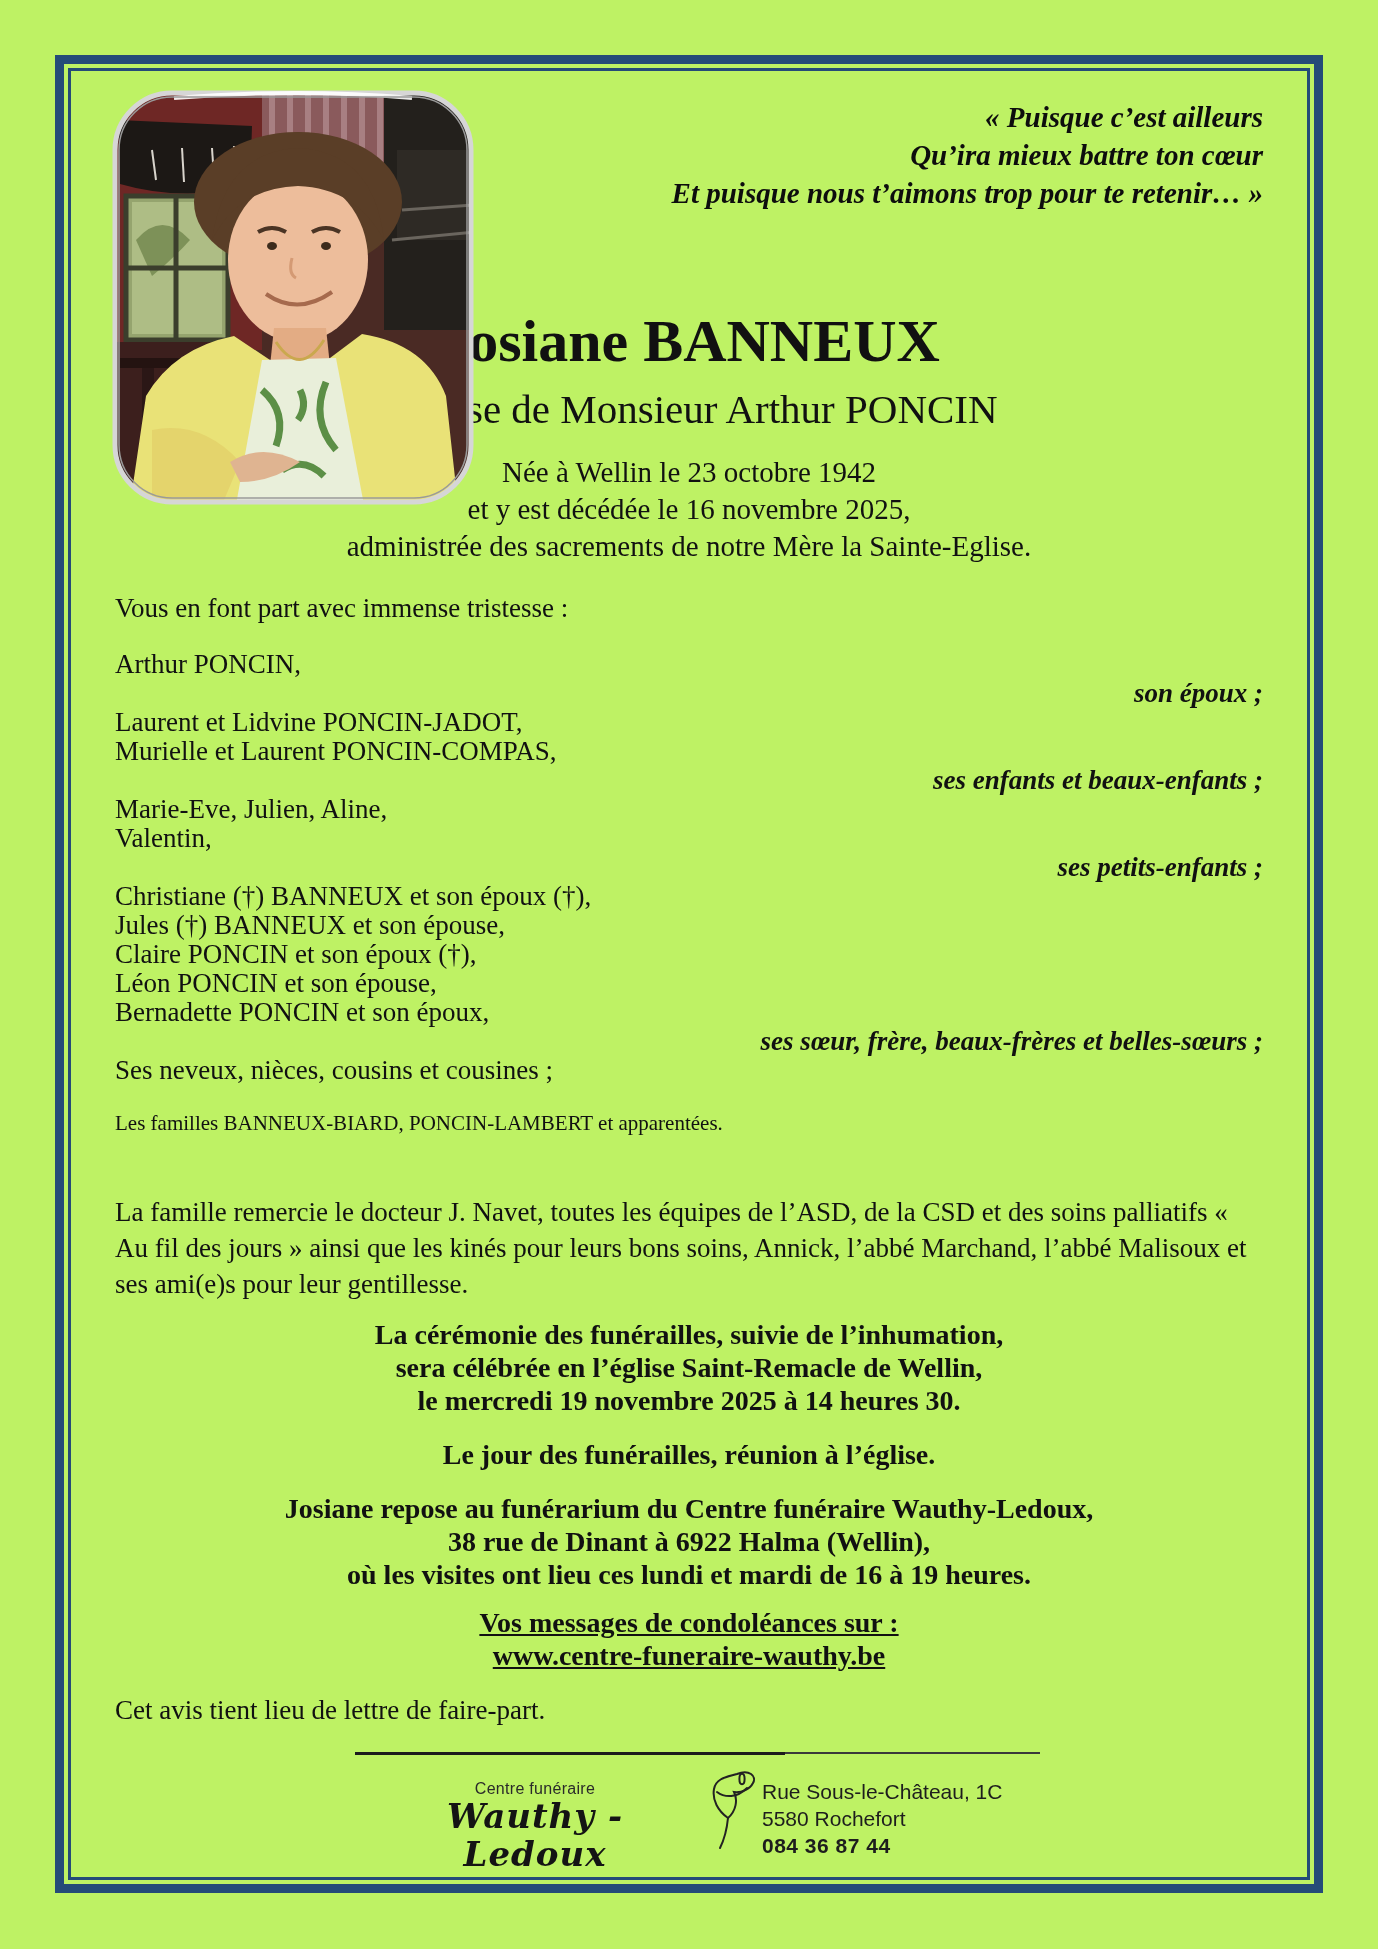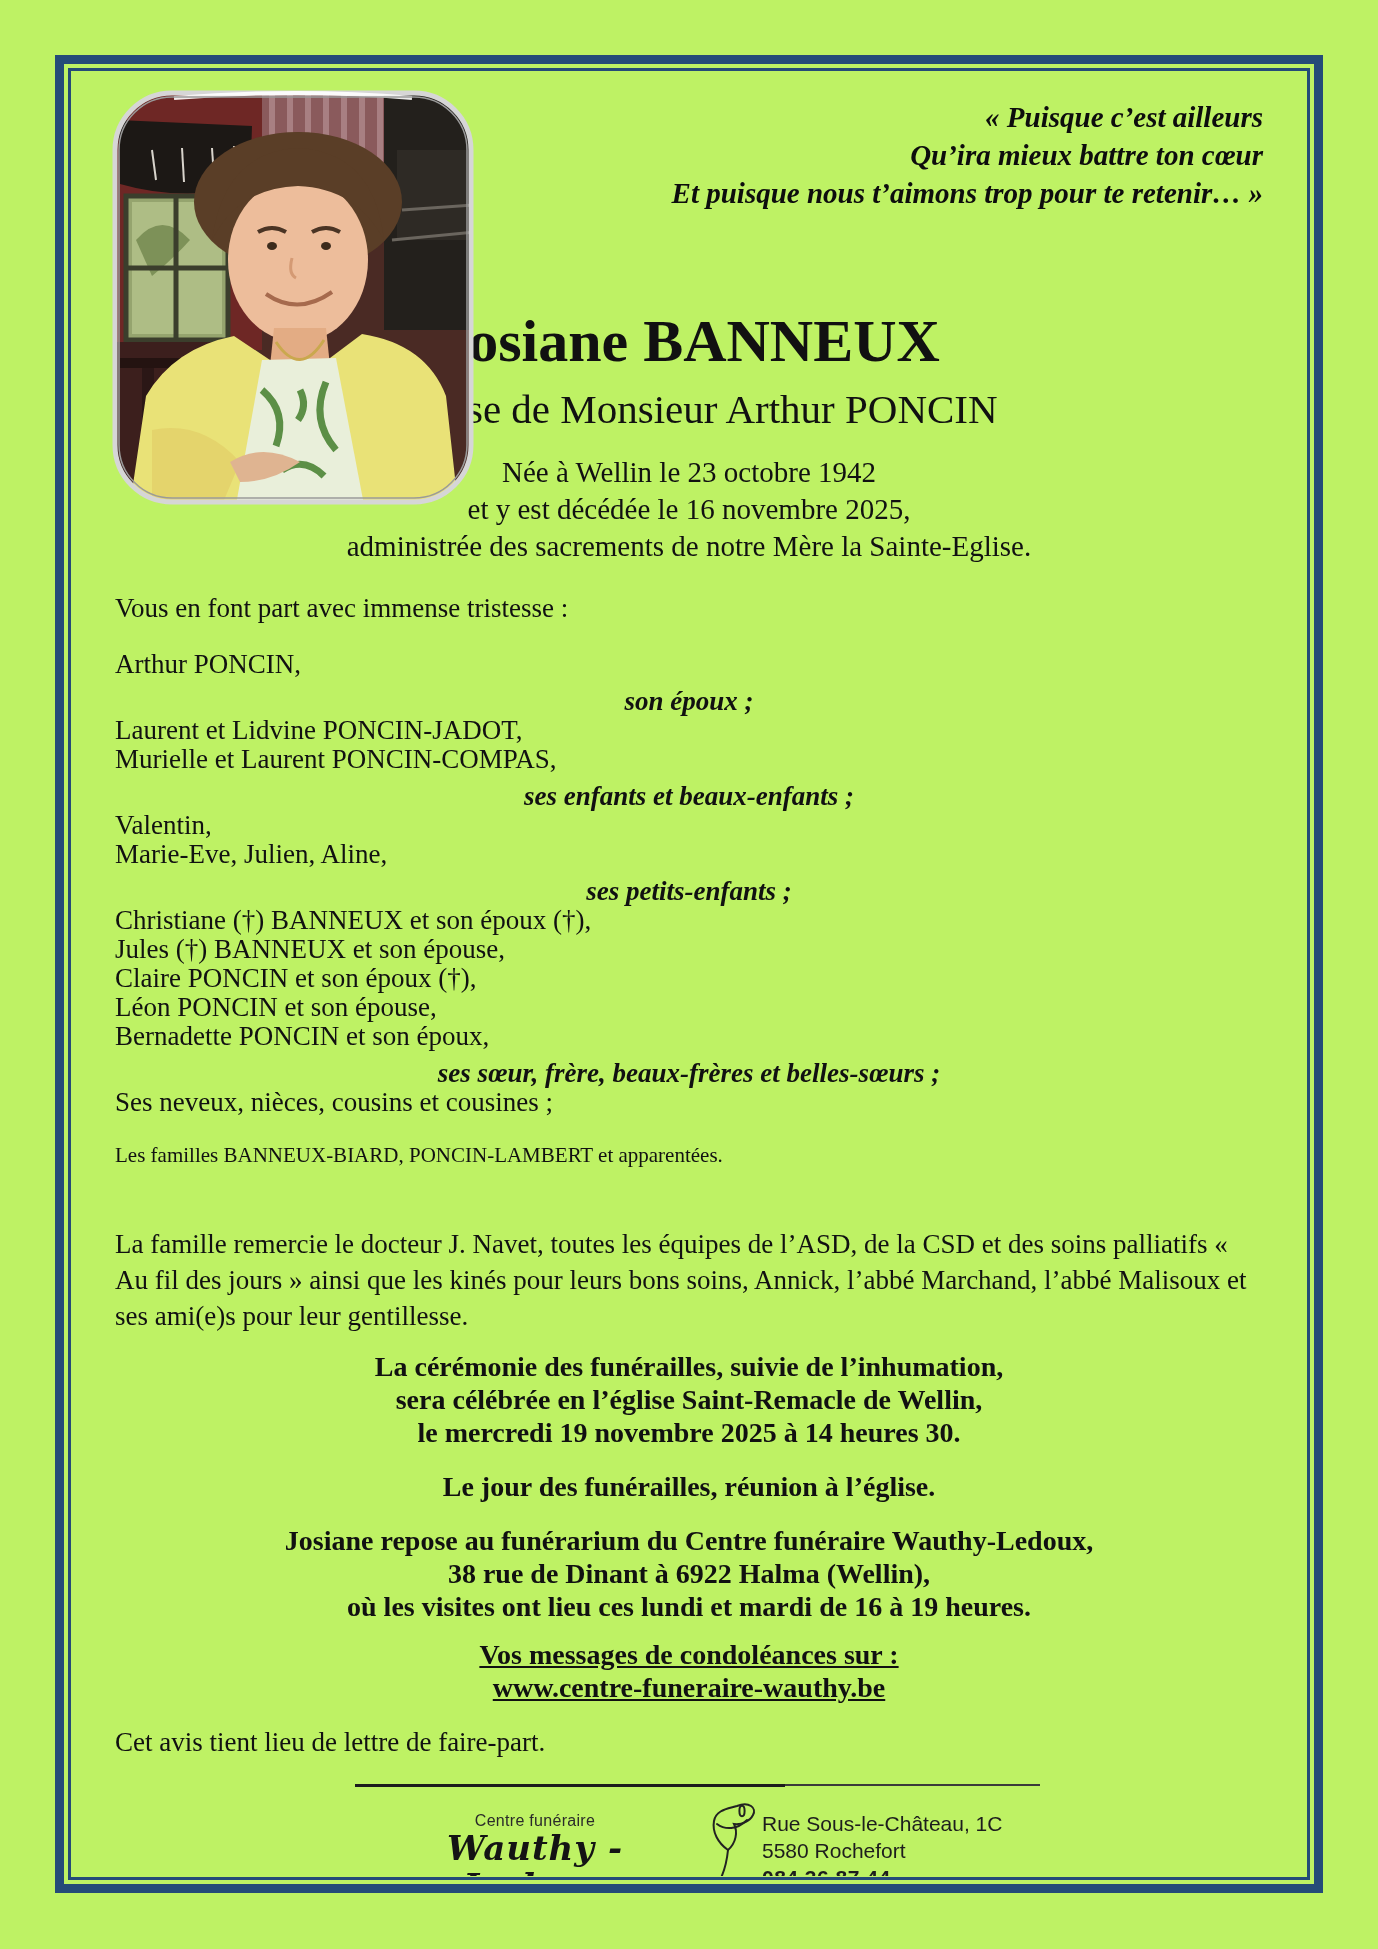--- a/index.html
+++ b/index.html
@@ -64,22 +64,22 @@
     text-align: center;
     font-size: 29px; line-height: 37px;
   }
 
   .intro { margin-top: 28px; font-size: 27px; line-height: 30px; }
 
   .family-names  { font-size: 27px; line-height: 29px; }
   .family-group  { margin-top: 0; }
   .family-group.first { margin-top: 27px; }
   .relation {
-    margin-top: 8px;
-    text-align: center;
+    margin-top: 0;
+    text-align: right;
     font-size: 27px; line-height: 29px;
     font-weight: bold; font-style: italic;
   }
   .nephews  { font-size: 27px; line-height: 29px; }
   .families { margin-top: 24px; font-size: 21px; line-height: 29px; }
 
   .thanks {
     margin-top: 56px;
     font-size: 27px; line-height: 36px;
   }
@@ -232,22 +232,22 @@
       <div class="relation">son époux ;</div>
     </div>
 
     <div class="family-group">
       <div class="family-names">Laurent et Lidvine PONCIN-JADOT,</div>
       <div class="family-names">Murielle et Laurent PONCIN-COMPAS,</div>
       <div class="relation">ses enfants et beaux-enfants ;</div>
     </div>
 
     <div class="family-group">
+      <div class="family-names">Marie-Eve, Julien, Aline,</div>
       <div class="family-names">Valentin,</div>
-      <div class="family-names">Marie-Eve, Julien, Aline,</div>
       <div class="relation">ses petits-enfants ;</div>
     </div>
 
     <div class="family-group">
       <div class="family-names">Christiane (†) BANNEUX et son époux (†),</div>
       <div class="family-names">Jules (†) BANNEUX et son épouse,</div>
       <div class="family-names">Claire PONCIN et son époux (†),</div>
       <div class="family-names">Léon PONCIN et son épouse,</div>
       <div class="family-names">Bernadette PONCIN et son époux,</div>
       <div class="relation">ses sœur, frère, beaux-frères et belles-sœurs ;</div>

